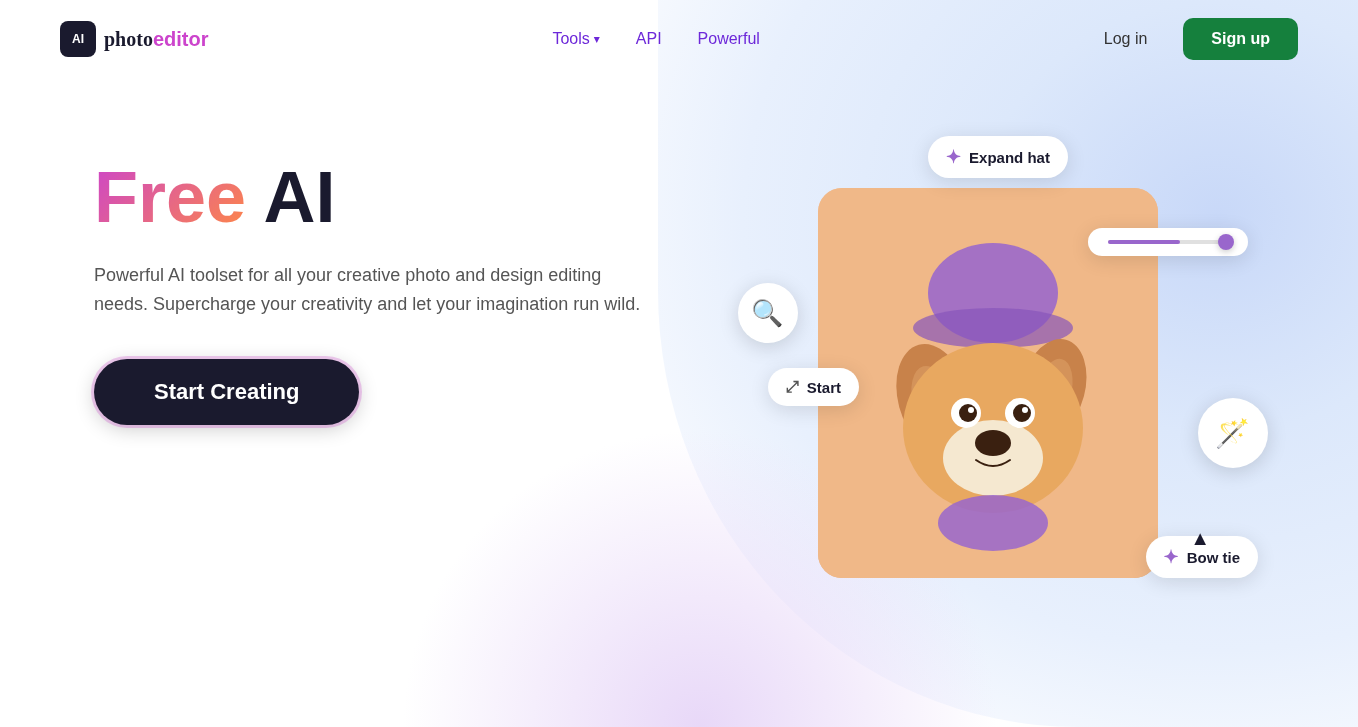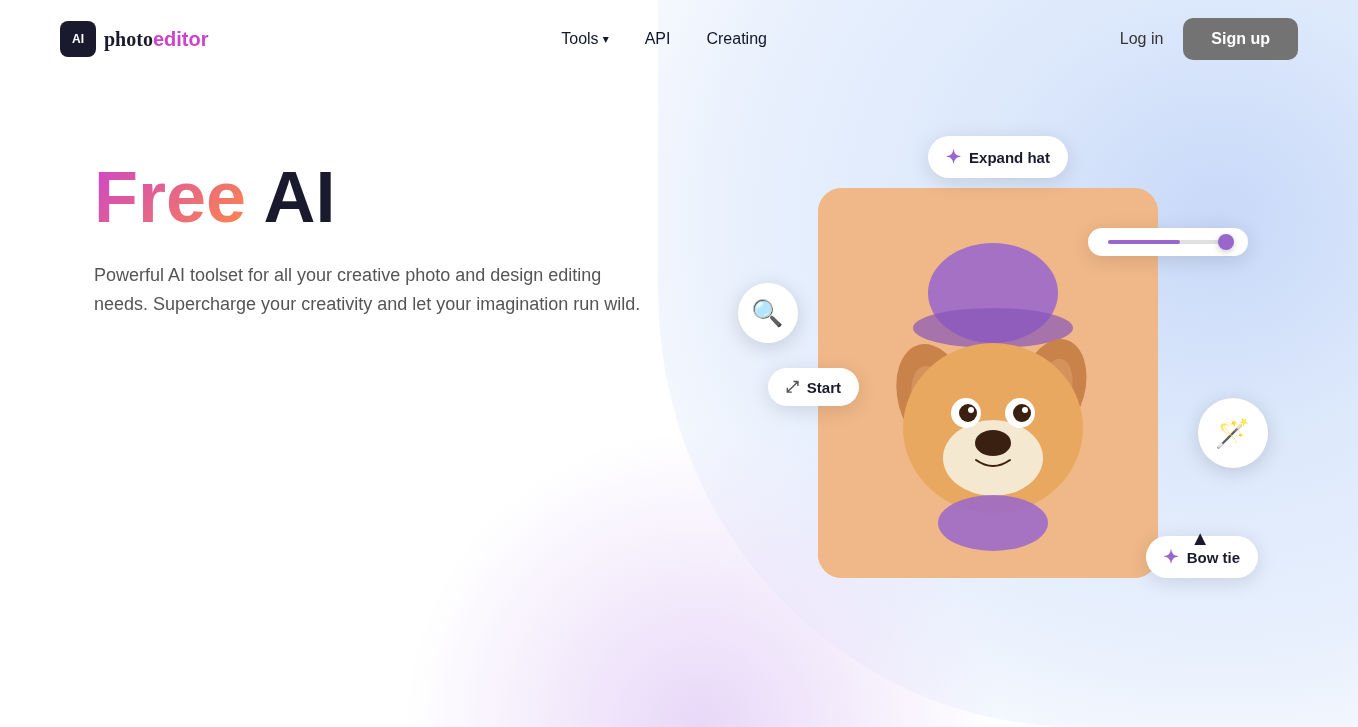--- a/index.html
+++ b/index.html
@@ -79,45 +79,45 @@
     }
 
     .nav-links {
       display: flex;
       align-items: center;
       gap: 36px;
     }
 
     .nav-link {
       font-size: 16px;
-      color: #0f172a;
+      color: #6d28d9;
       cursor: pointer;
       display: flex;
       align-items: center;
       gap: 4px;
       text-decoration: none;
       justify-content: flex-end;
     }
 
     .nav-actions {
       display: flex;
       align-items: center;
-      gap: 20px;
+      gap: 36px;
     }
 
     .btn-login {
       font-size: 16px;
       color: #333;
       cursor: pointer;
       background: none;
       border: none;
     }
 
     .btn-signup {
-      background: #737373;
+      background: #15803d;
       color: #fff;
       border: none;
       border-radius: 10px;
       padding: 12px 28px;
       font-size: 16px;
       font-weight: 600;
       cursor: pointer;
     }
 
     
@@ -337,37 +337,38 @@
 
   <div class="nav-links">
     <a class="nav-link">
       <span>Tools</span>
       <span class="chevron-icon">▾</span>
     </a>
     <a class="nav-link">
       <span>API</span>
     </a>
     <a class="nav-link">
-      <span>Creating</span>
+      <span>Powerful</span>
     </a>
   </div>
 
   <div class="nav-actions">
     <button class="btn-login">Log in</button>
     <button class="btn-signup">Sign up</button>
   </div>
 </nav>
 
 <div class="main">
 
   <div class="hero-left">
     <h1 class="hero-title">
       <span class="hero-title-free">Free</span><span style="color:#1a1a2e;"> AI</span>
     </h1>
     <p class="hero-subtitle">Powerful AI toolset for all your creative photo and design editing needs. Supercharge your creativity and let your imagination run wild.</p>
+    <button class="btn-start">Start Creating</button>
   </div>
 
   <div class="hero-right">
 
     <div class="dog-svg-container">
       
       <svg width="340" height="390" viewBox="0 0 340 390" xmlns="http://www.w3.org/2000/svg">
 
         <rect width="340" height="390" fill="#f0b888"></rect>
 

